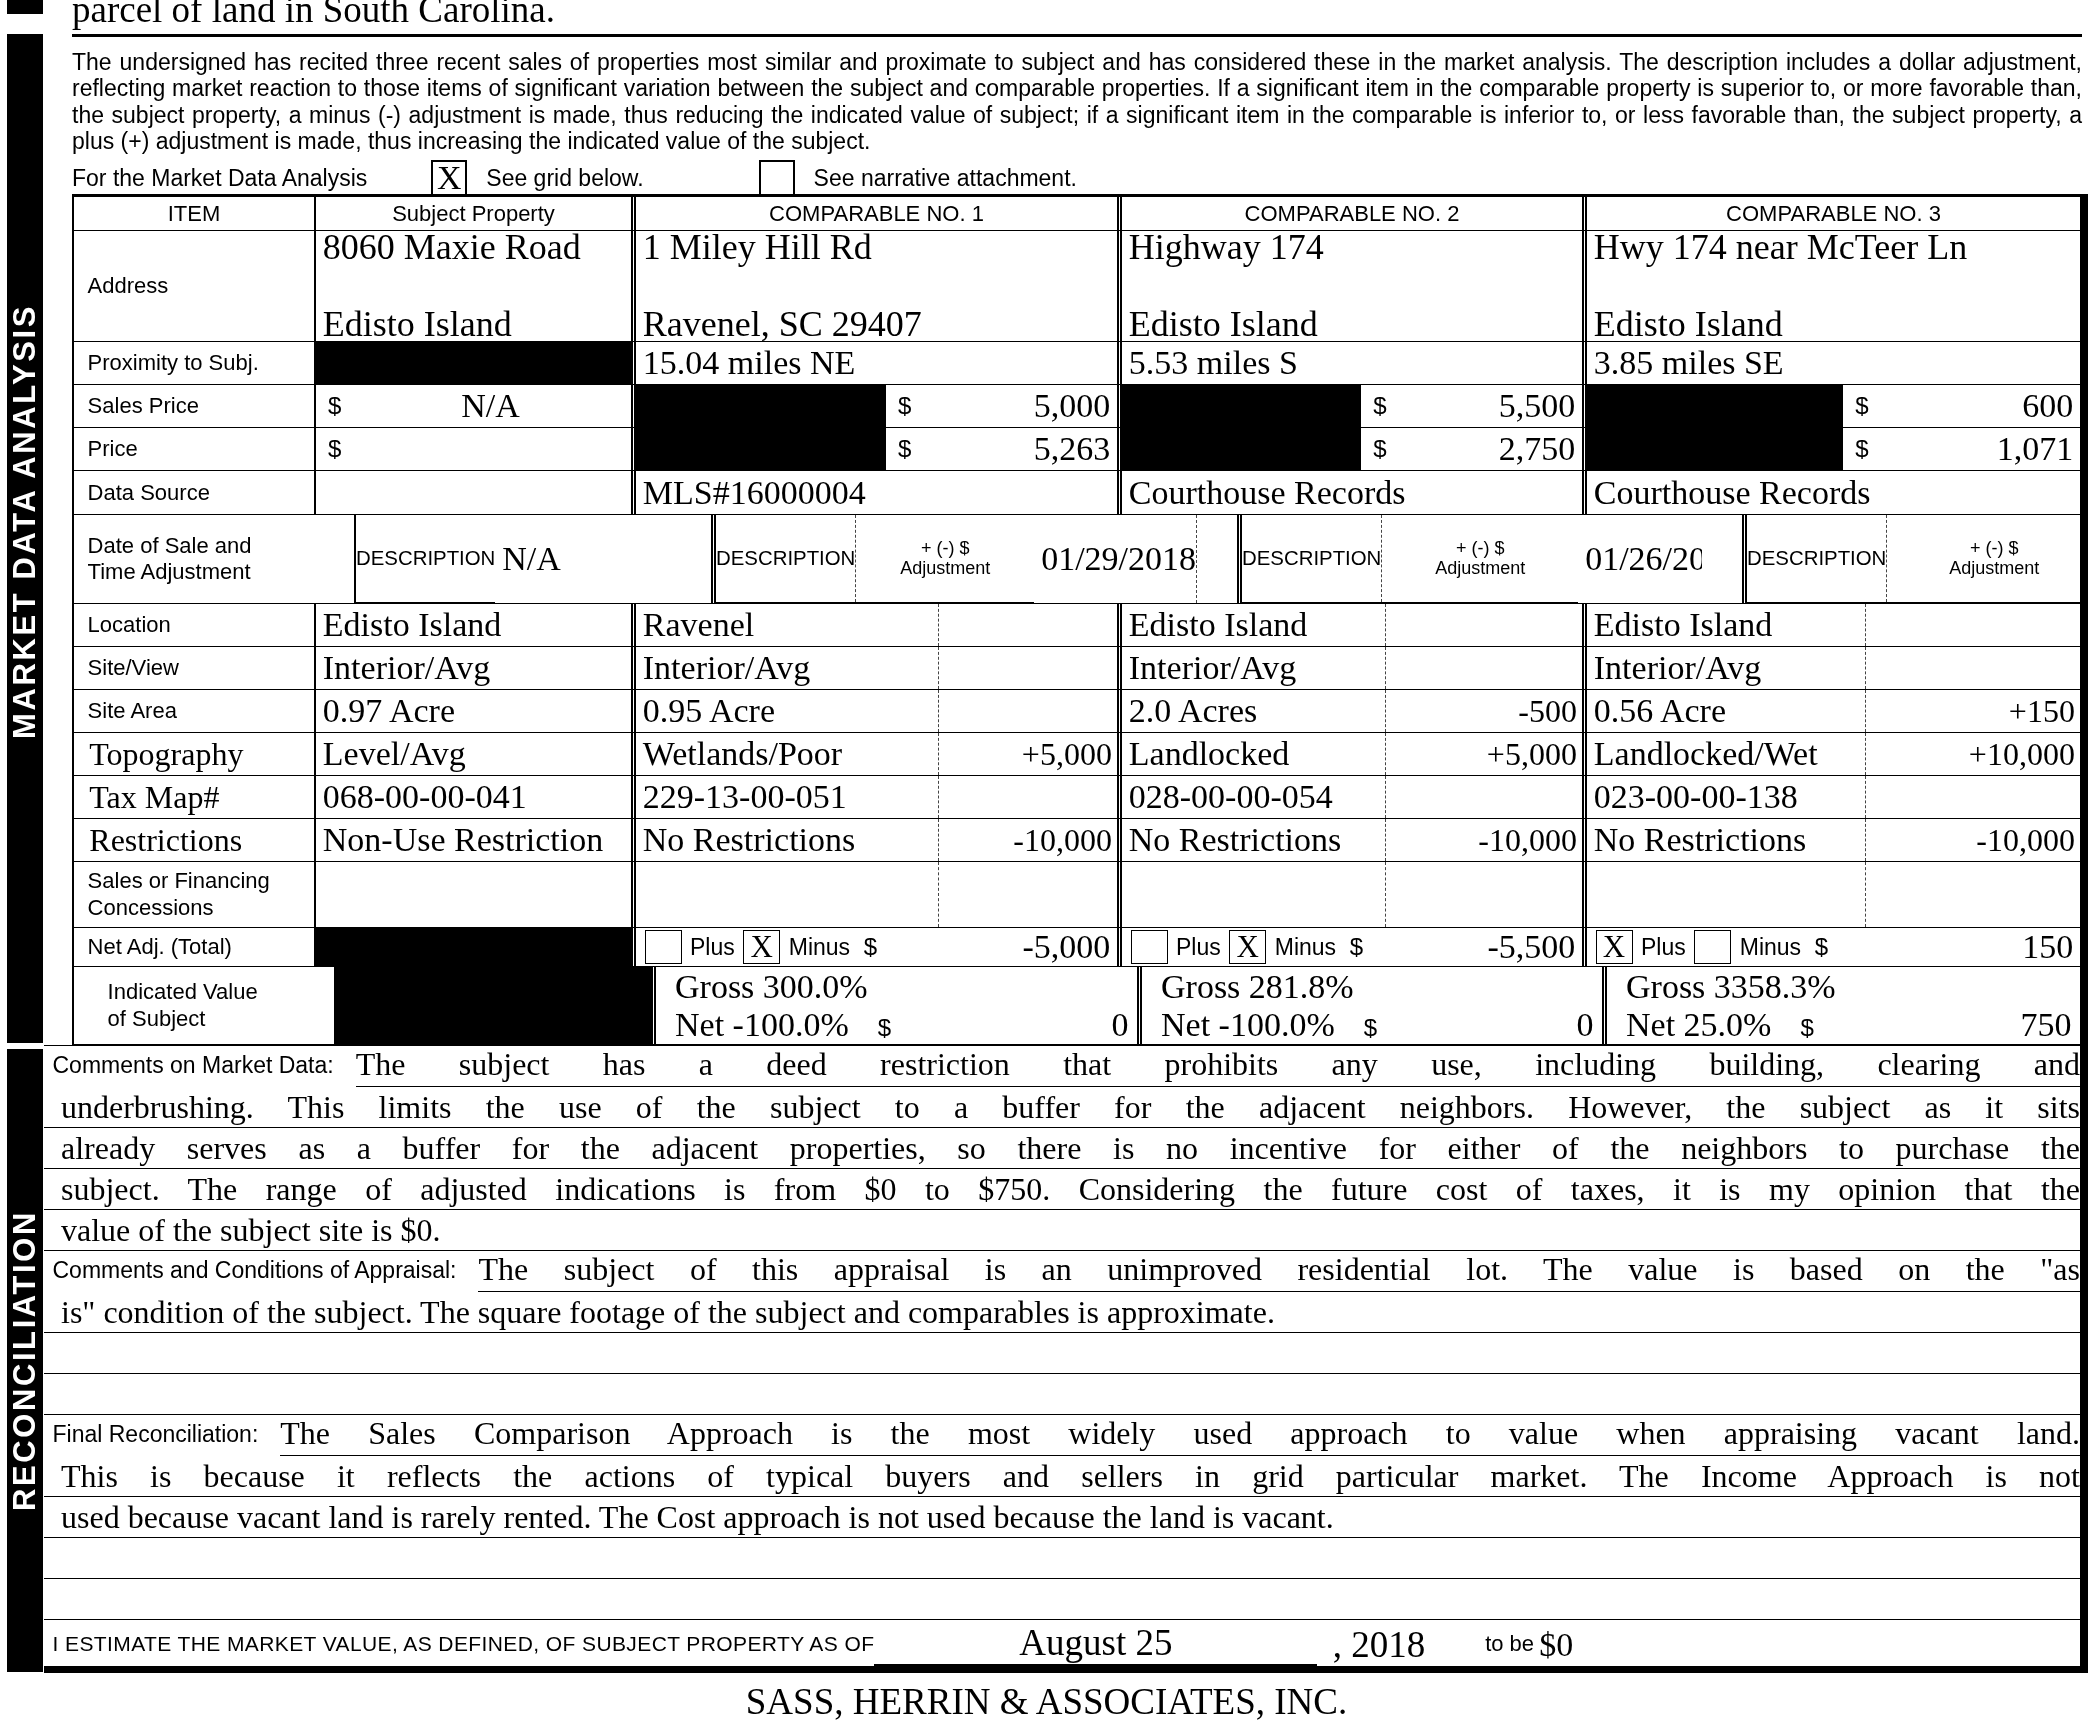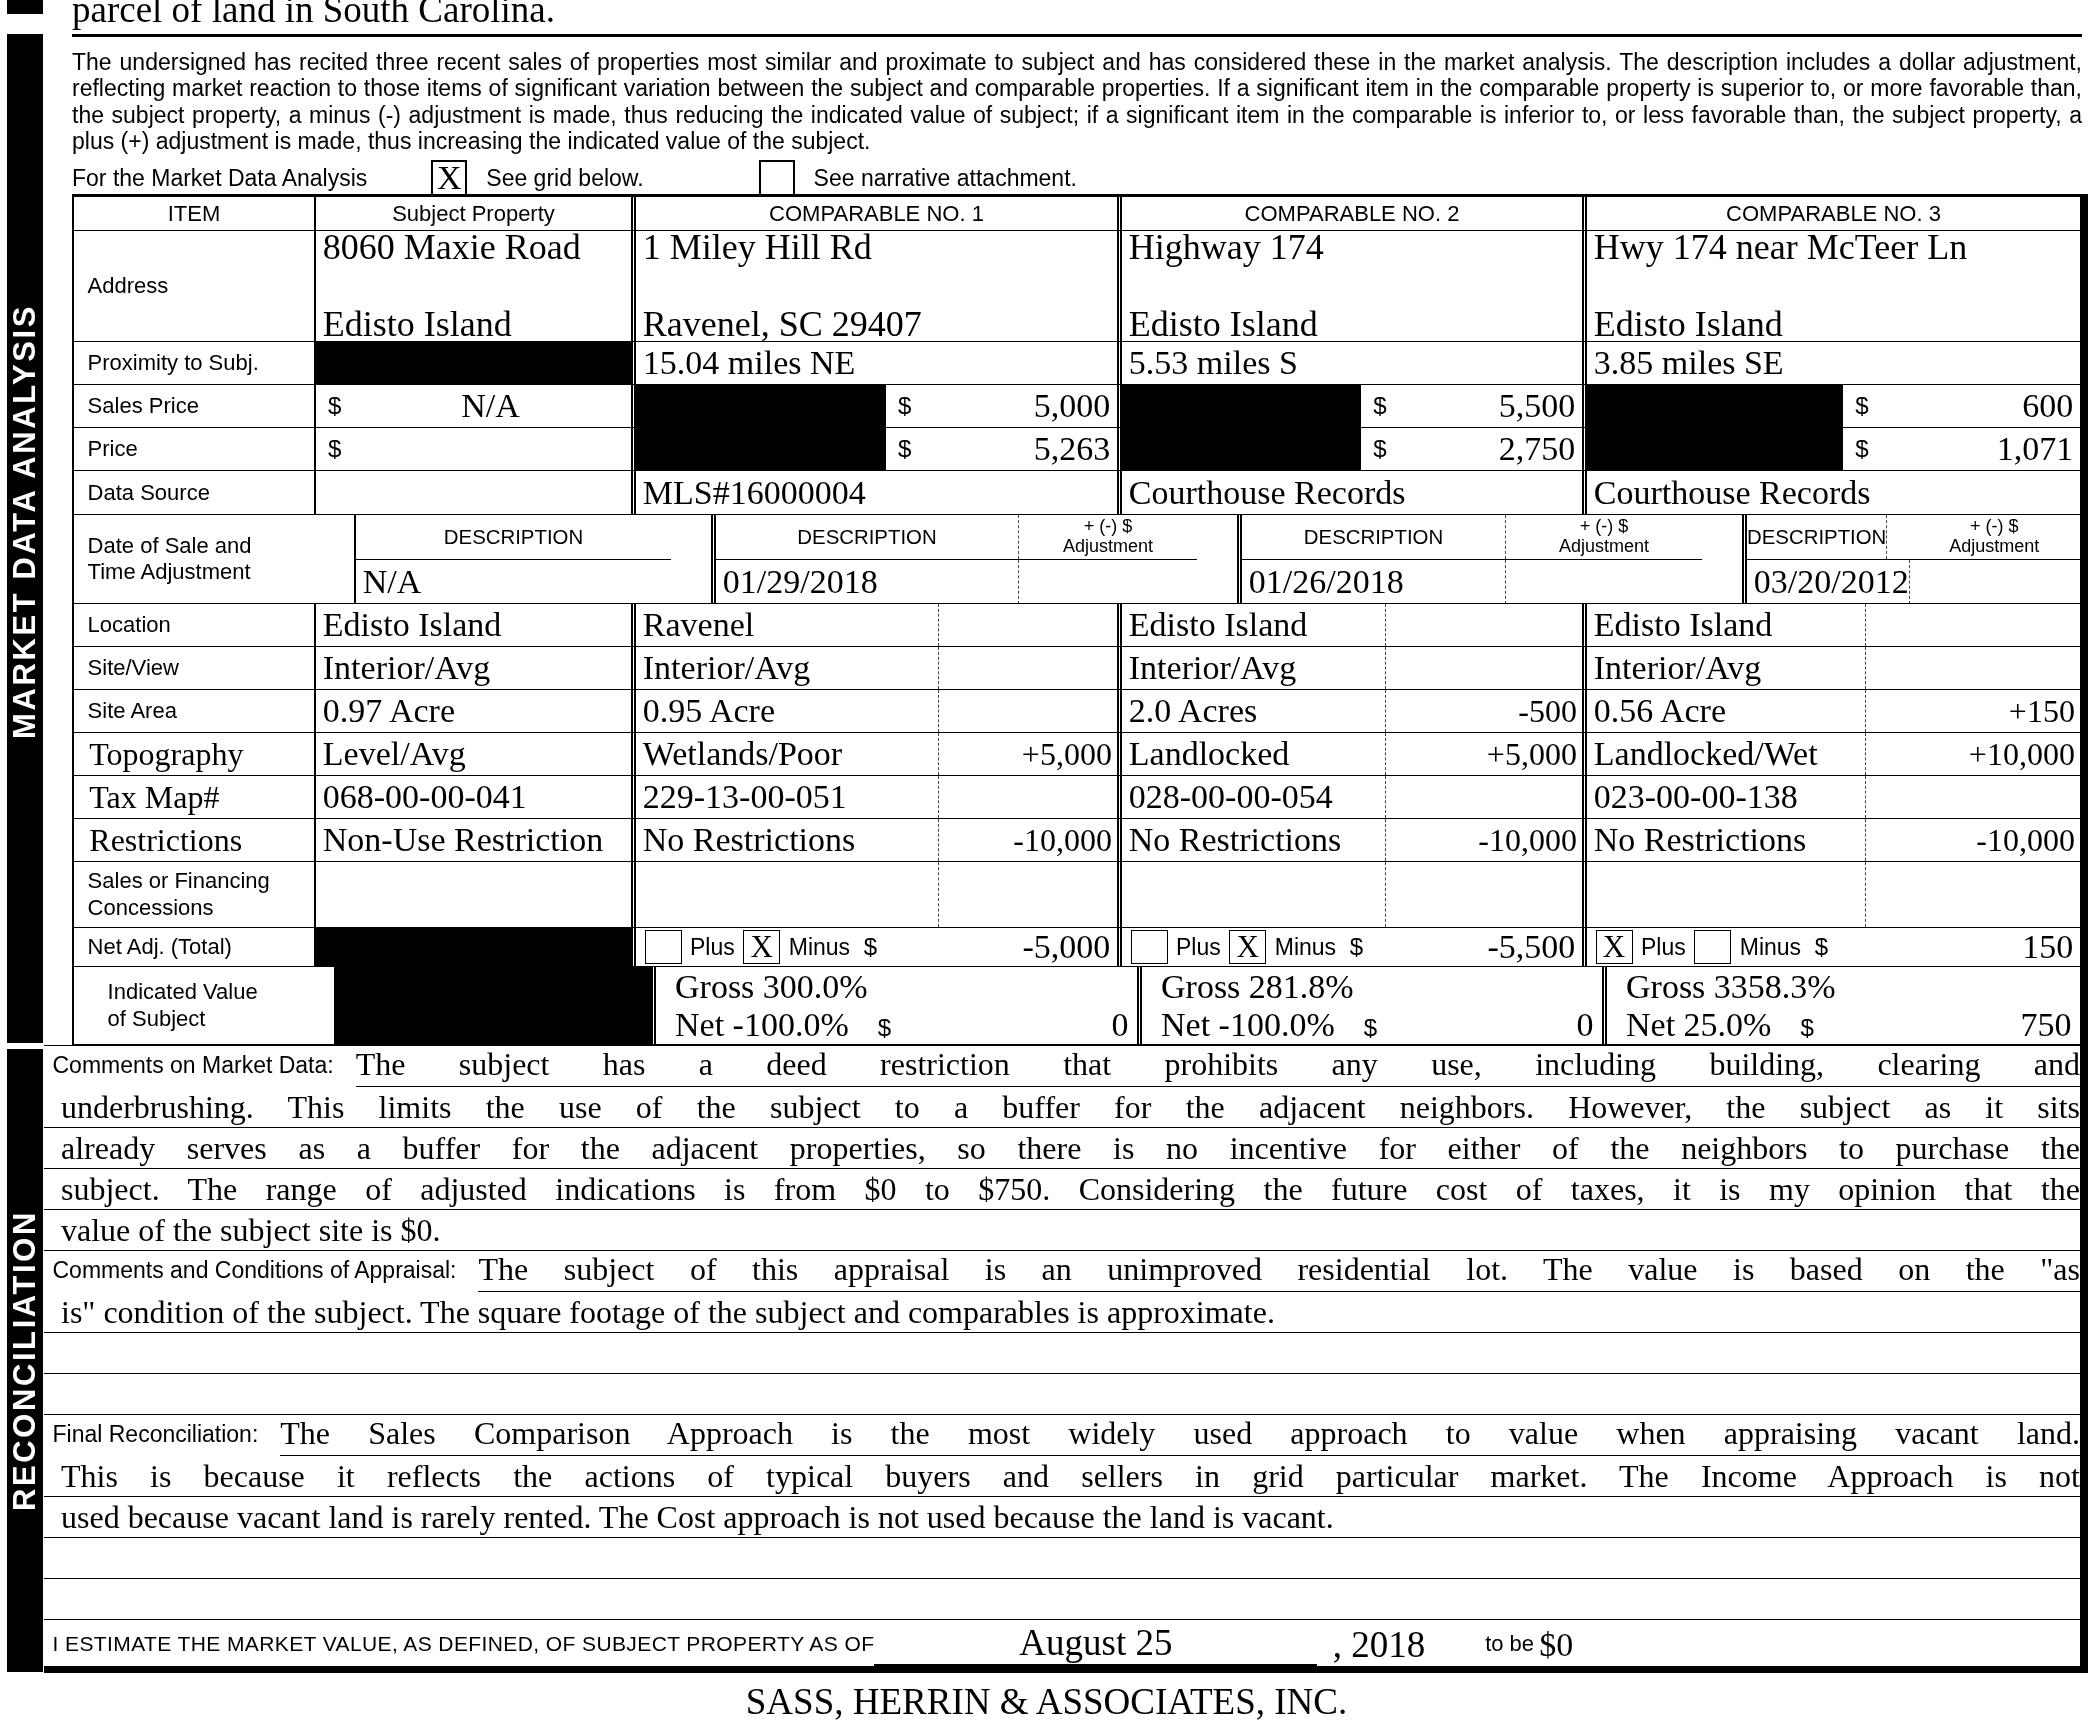--- a/index.html
+++ b/index.html
@@ -51,21 +51,21 @@
   .redact{flex:0 0 52%;align-self:stretch;background:#000;}
   .dol{font:24px "Liberation Sans",sans-serif;padding:0 8.5px 0 12px;}
   .amt{flex:1;text-align:right;padding-right:6.8px;font:34px "Liberation Serif",serif;white-space:nowrap;}
   .nacenter{flex:1;text-align:center;font:34px "Liberation Serif",serif;}
   .split{display:flex;}
   .split .desc{flex:1 1 auto;}
   .adj{border-left:1.7px dashed #444;box-sizing:border-box;}
   .cc1 .adj{flex:0 0 179px;} .cc2 .adj{flex:0 0 197px;} .cc3 .adj{flex:0 0 215px;}
   .adjamt{display:flex;align-items:center;justify-content:flex-end;
           padding-right:5.1px;font:32px "Liberation Serif",serif;white-space:nowrap;}
-  .colstack{display:flex;flex-direction:column;}
+  .colstack{display:flex;flex-direction:row;}
   .subrow{display:flex;flex:0 0 44px;}
   .subrow.first{border-bottom:1.7px solid #000;}
   .subhead{flex:1;display:flex;align-items:center;justify-content:center;
            font:20.4px "Liberation Sans",sans-serif;}
   .adjhead{display:flex;flex-direction:column;align-items:center;justify-content:center;
            font:18px/19.6px "Liberation Sans",sans-serif;}
   .subval{flex:1;display:flex;align-items:center;padding-left:6.8px;
           font:34px "Liberation Serif",serif;white-space:nowrap;}
   .netadj{display:flex;align-items:center;gap:8.5px;padding-left:8.5px;}
   .cbx2{display:inline-flex;flex:none;width:37px;height:34px;border:1.7px solid #000;box-sizing:border-box;

